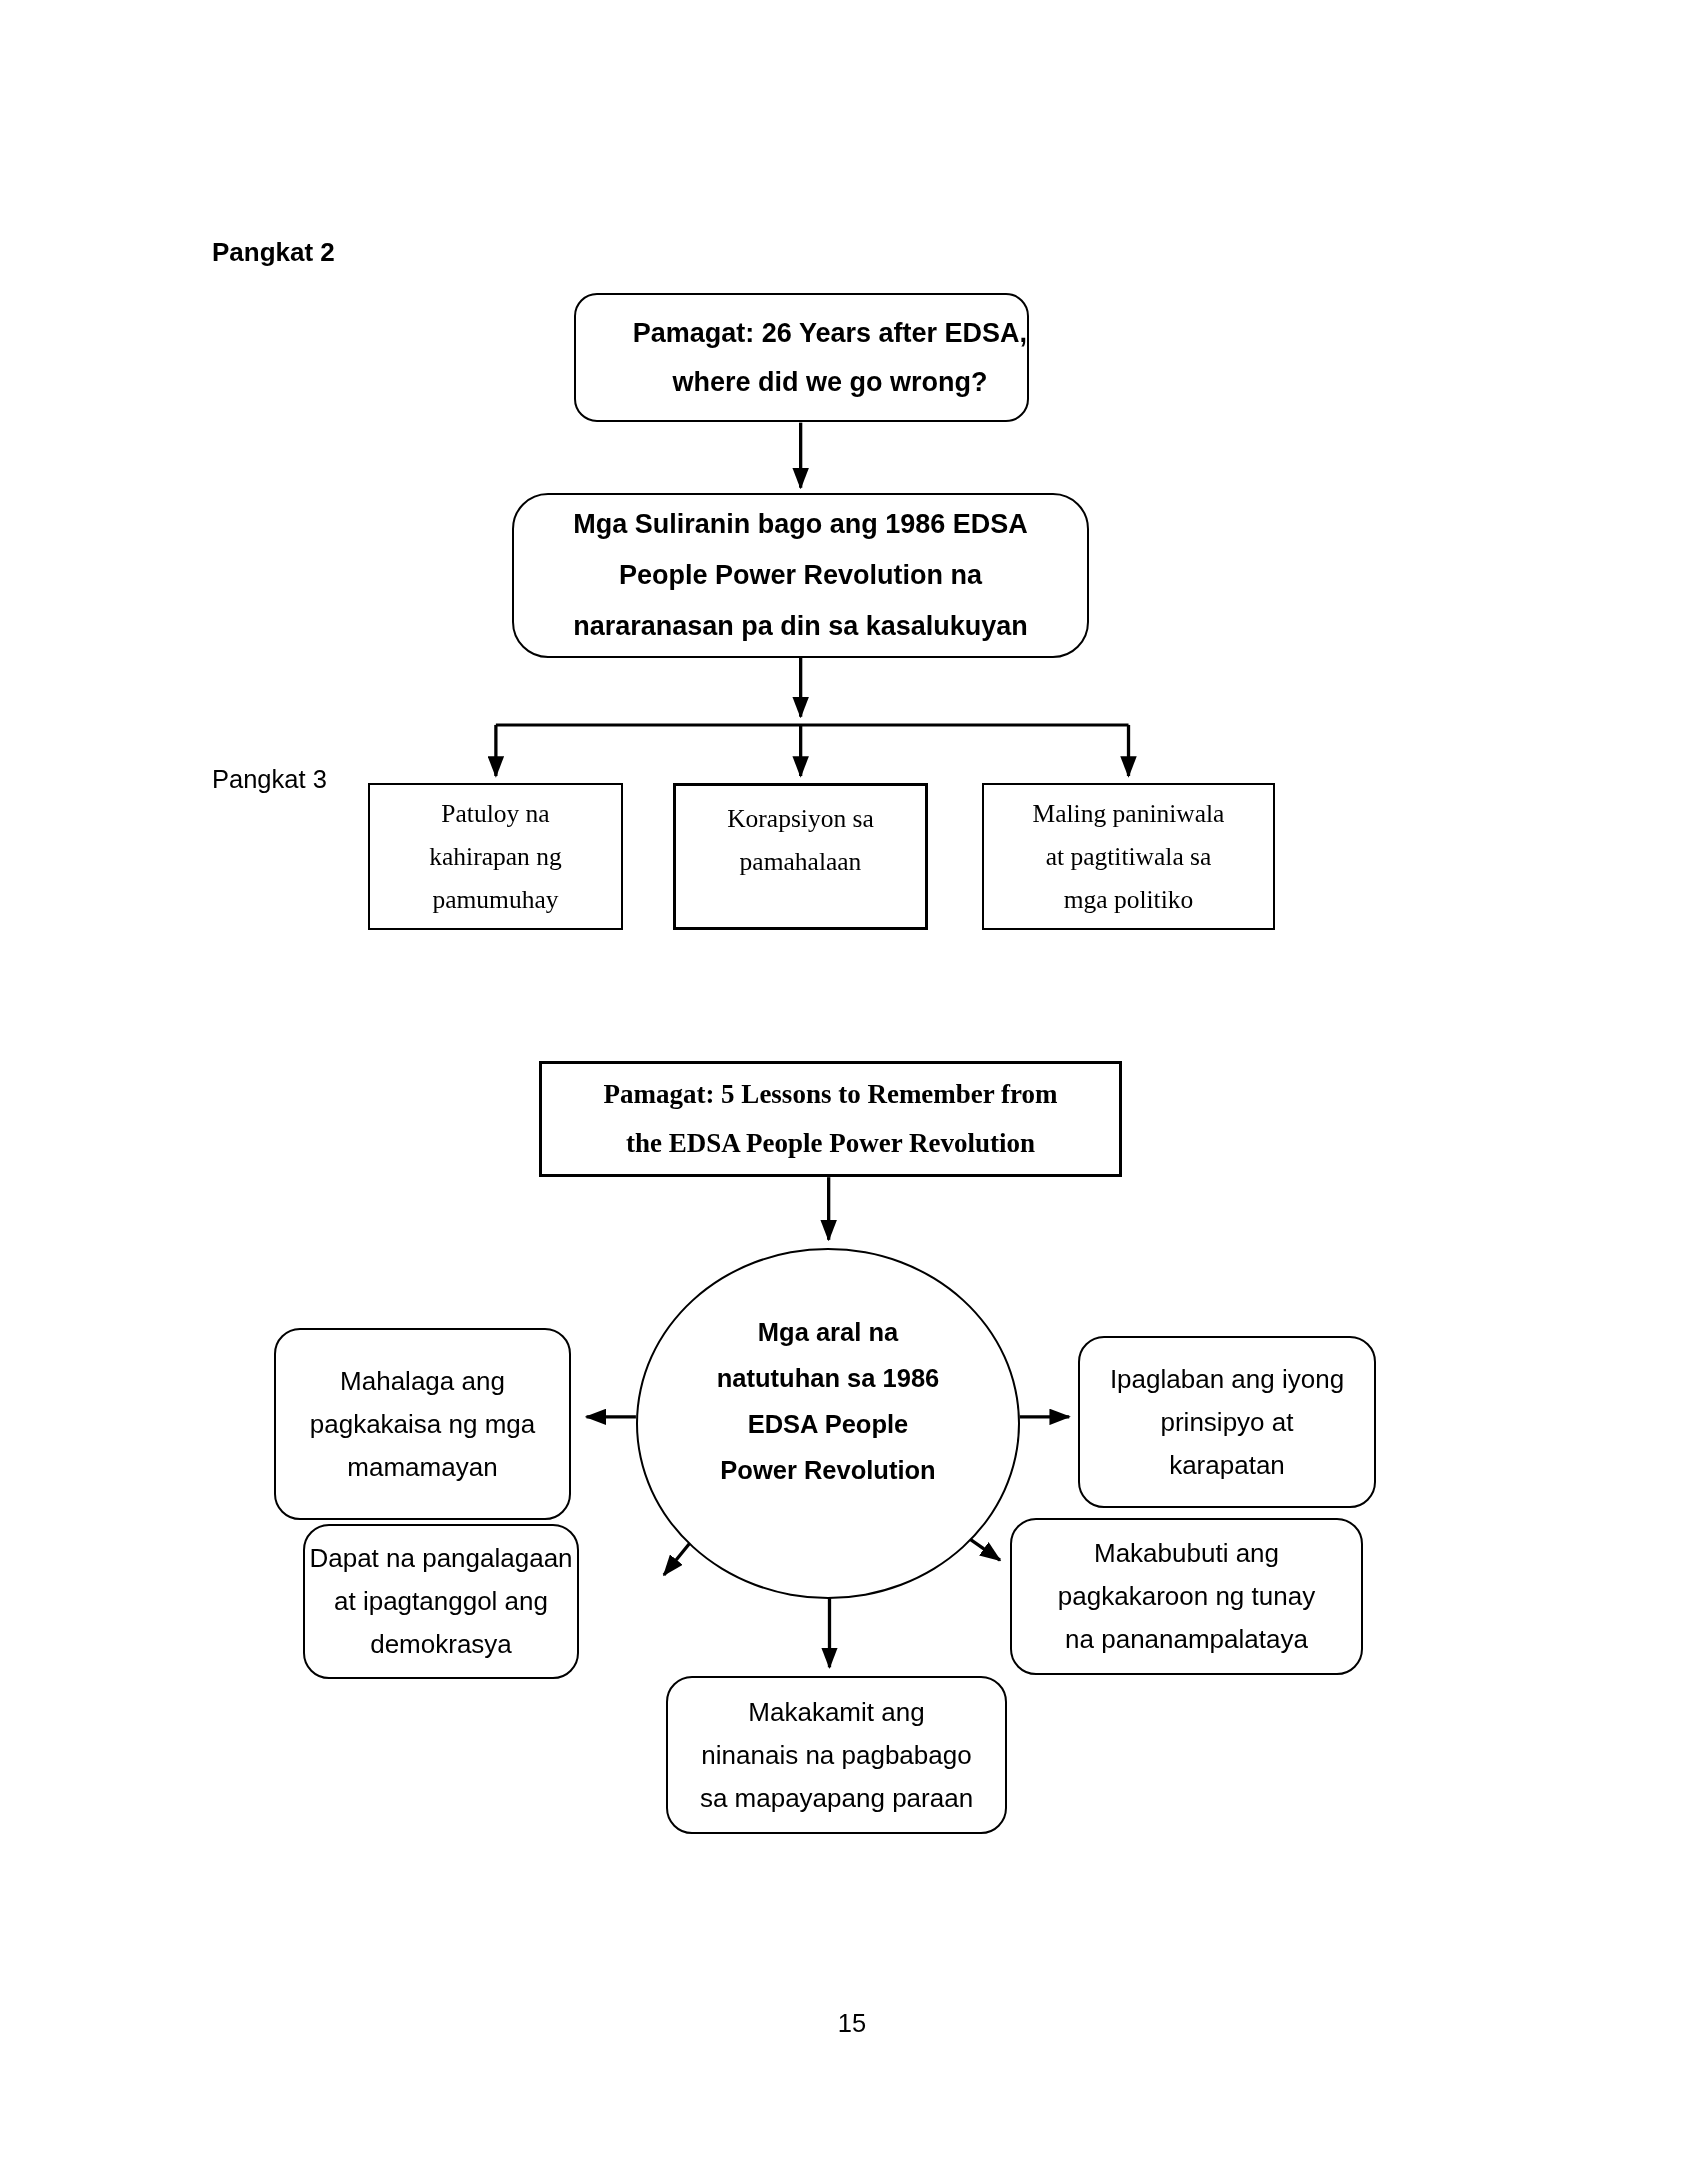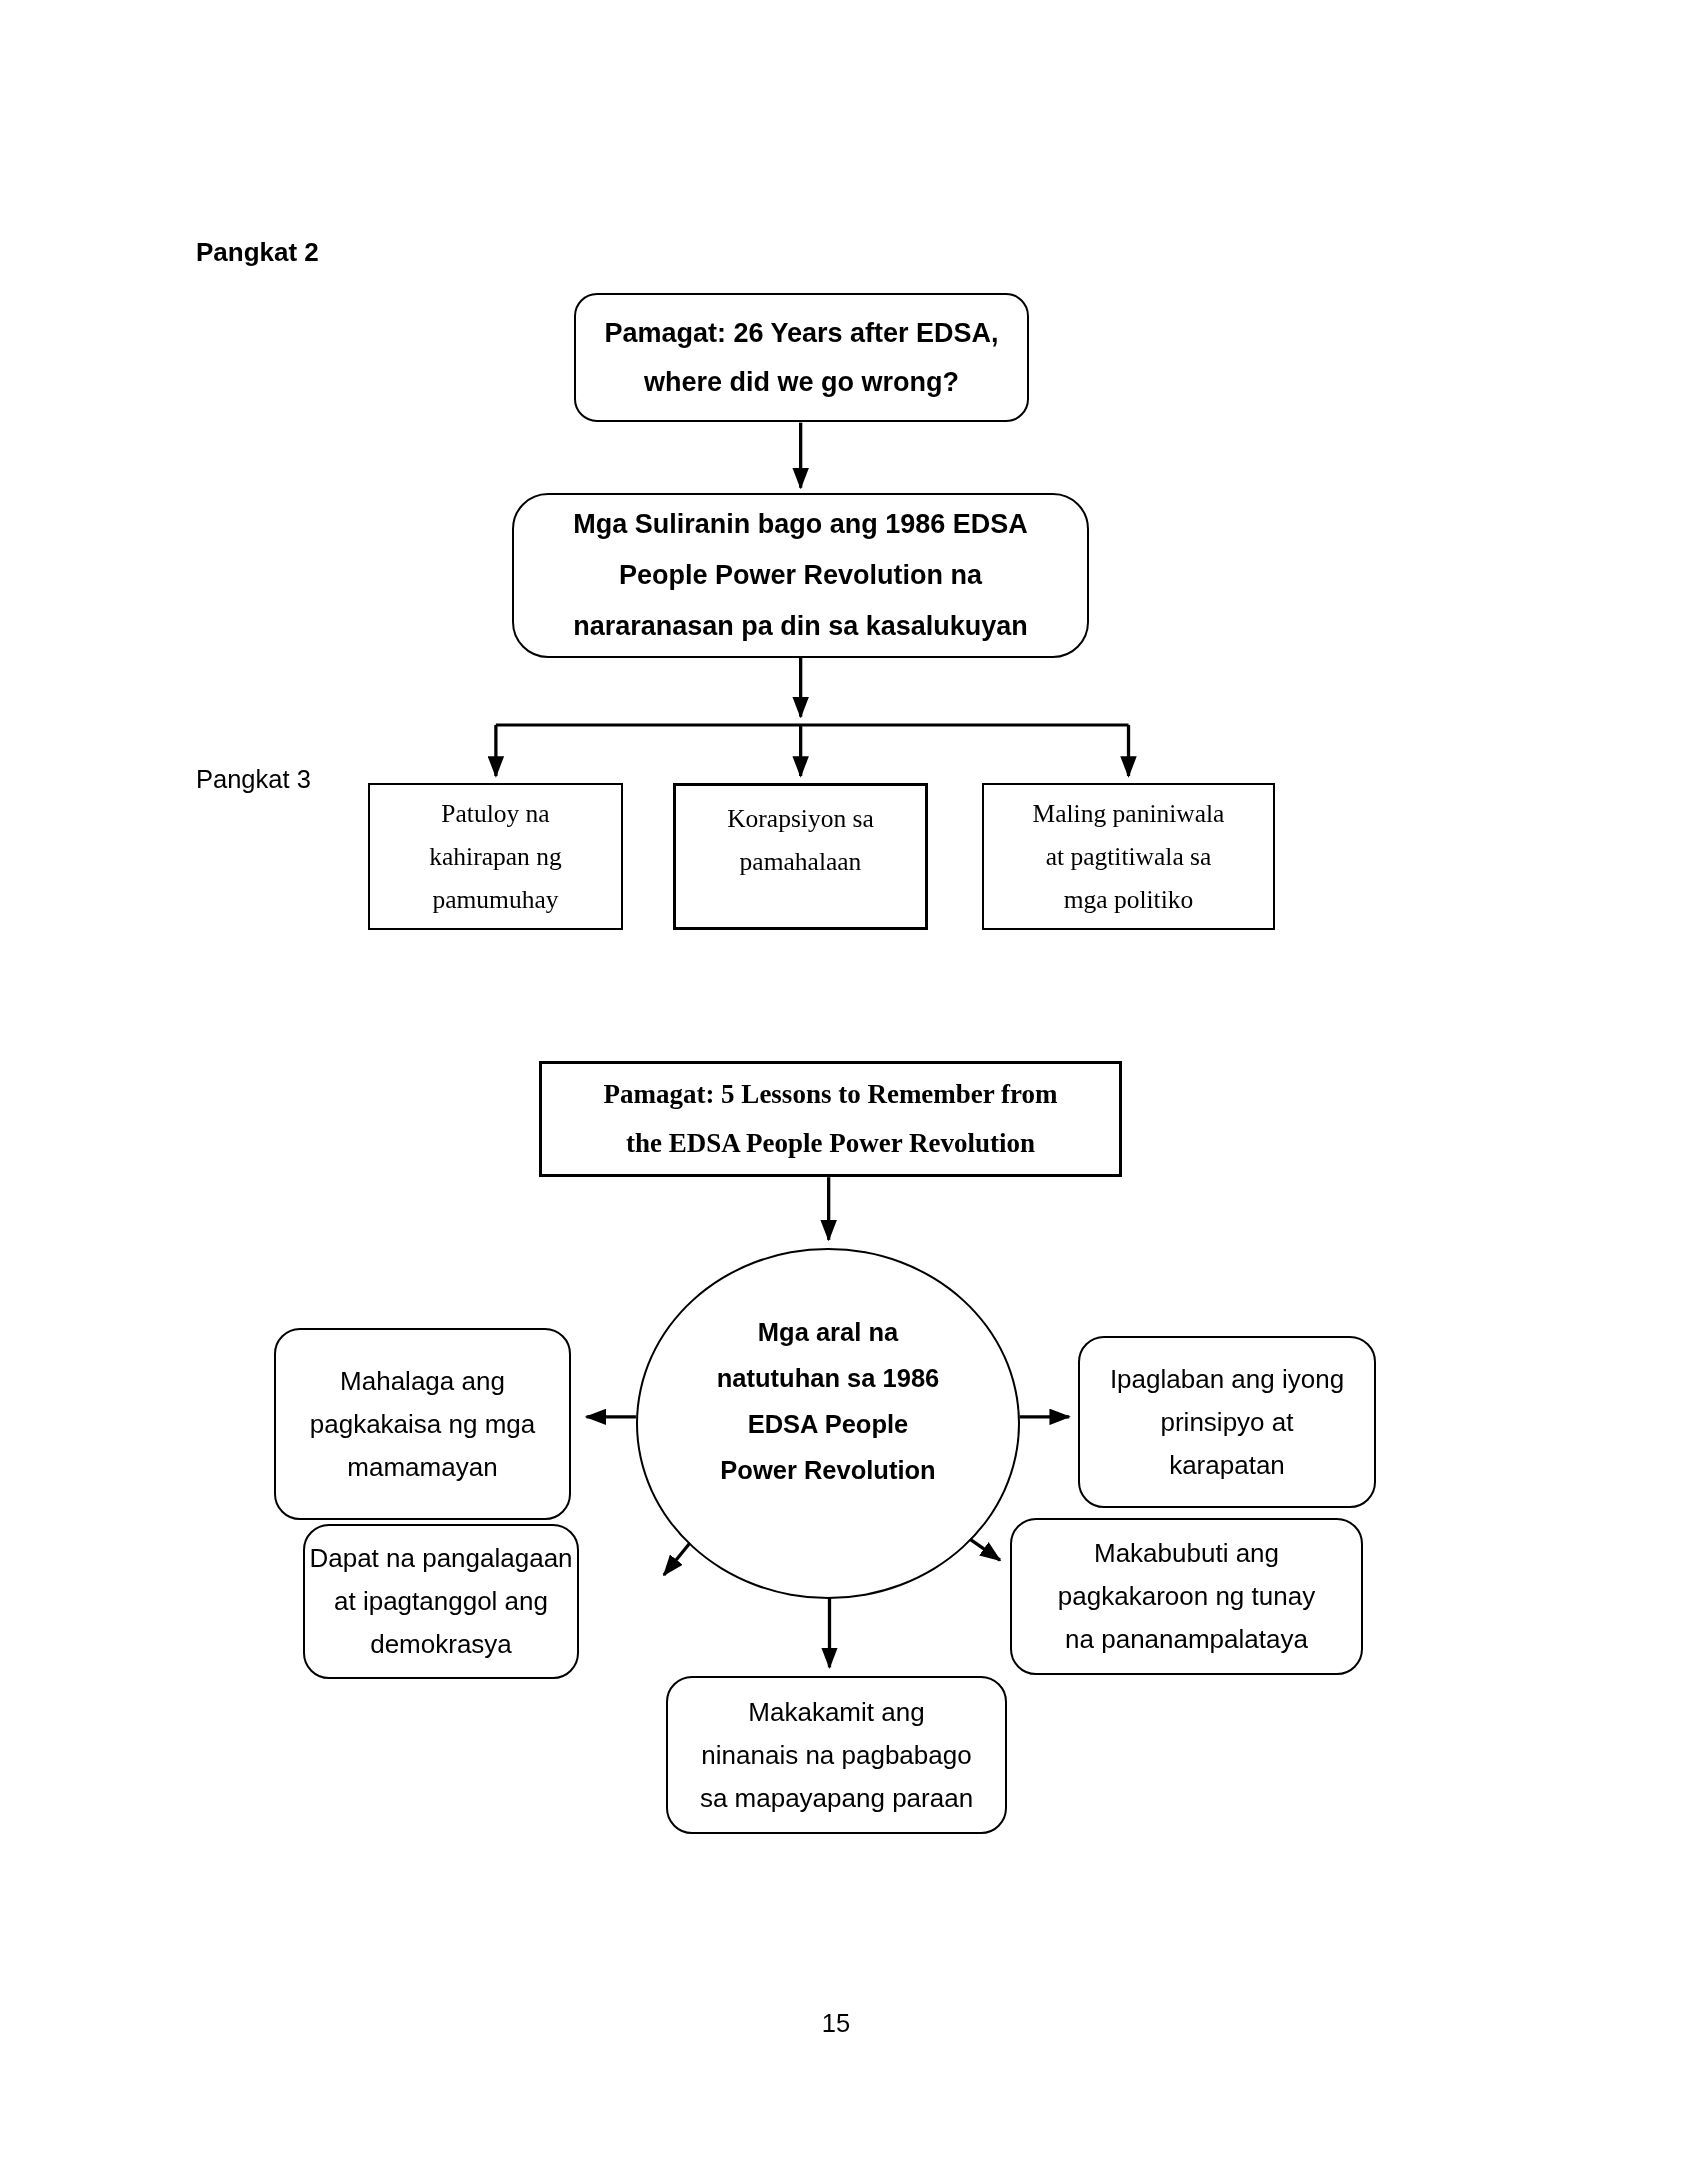--- a/index.html
+++ b/index.html
@@ -9,34 +9,35 @@
     height: 2183px;
     margin: 0 auto;
     background: #ffffff;
     font-family: "Liberation Sans", sans-serif;
     color: #000000;
     overflow: hidden;
   }
   .label {
     position: absolute;
     white-space: pre-line;
+    margin-left: 16px;
   }
   .box {
     position: absolute;
     box-sizing: border-box;
     border: 2.5px solid #000;
     background: #fff;
     display: flex;
     align-items: center;
     justify-content: center;
     text-align: center;
     white-space: pre-line;
   }
   .bold { font-weight: bold; }
-  .rounded { border-radius: 23px; }
+  .rounded { border-radius: 23px; justify-content: flex-end; }
   .rounded-lg { border-radius: 36px; }
   .rounded-md { border-radius: 26px; }
   .square { border-radius: 0; font-family: Liberation Serif, serif; }
   .title-text { font-size: 27px; line-height: 49px; font-weight: bold; }
   .root-text { font-size: 27px; line-height: 51px; font-weight: bold; text-align: center; }
   .cause-text { font-size: 25.5px; line-height: 43px; }
   .lesson-text { font-size: 26px; line-height: 43px; }
   .ellipse {
     border-radius: 50%;
     padding-bottom: 46px;

